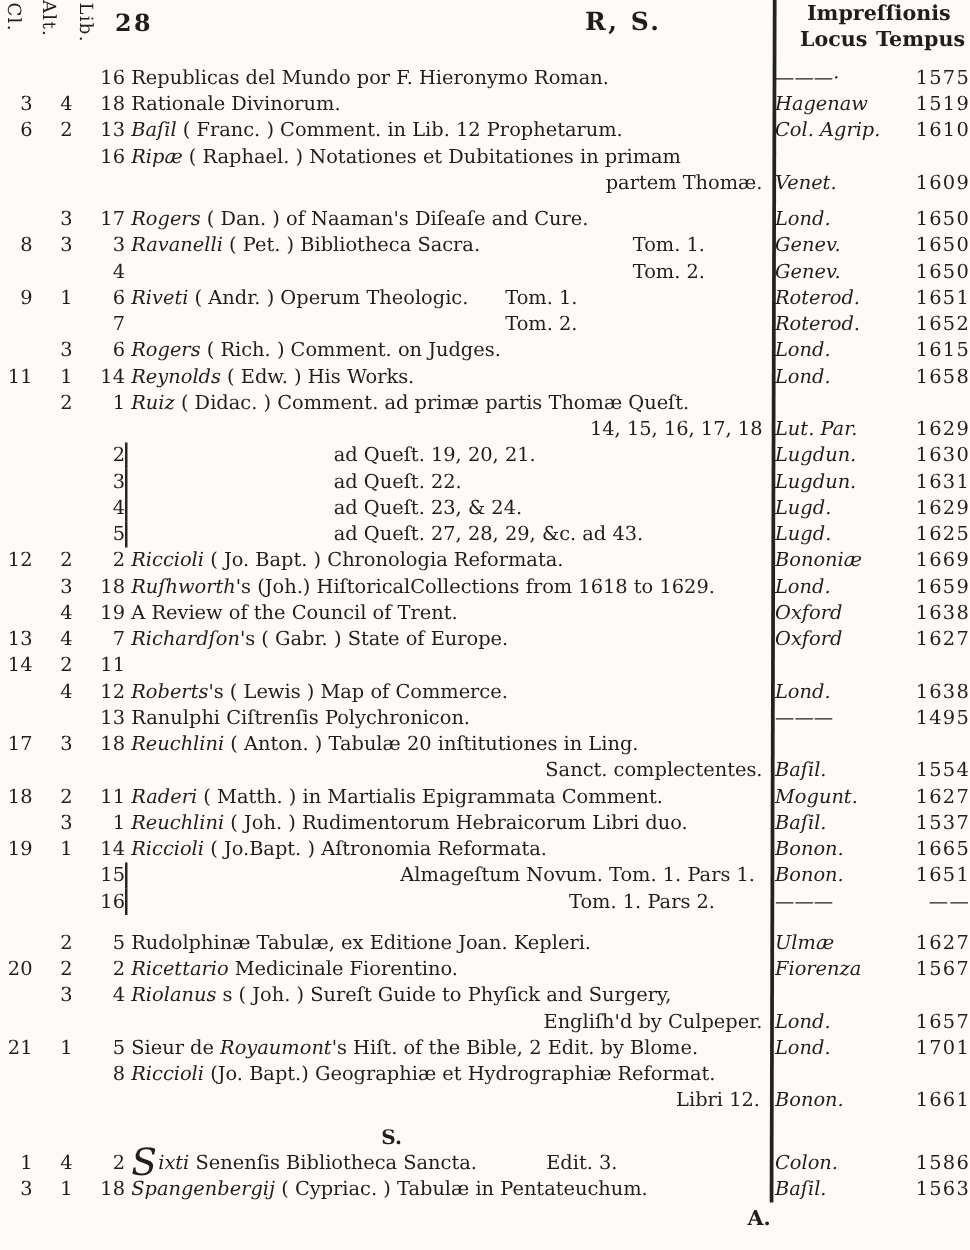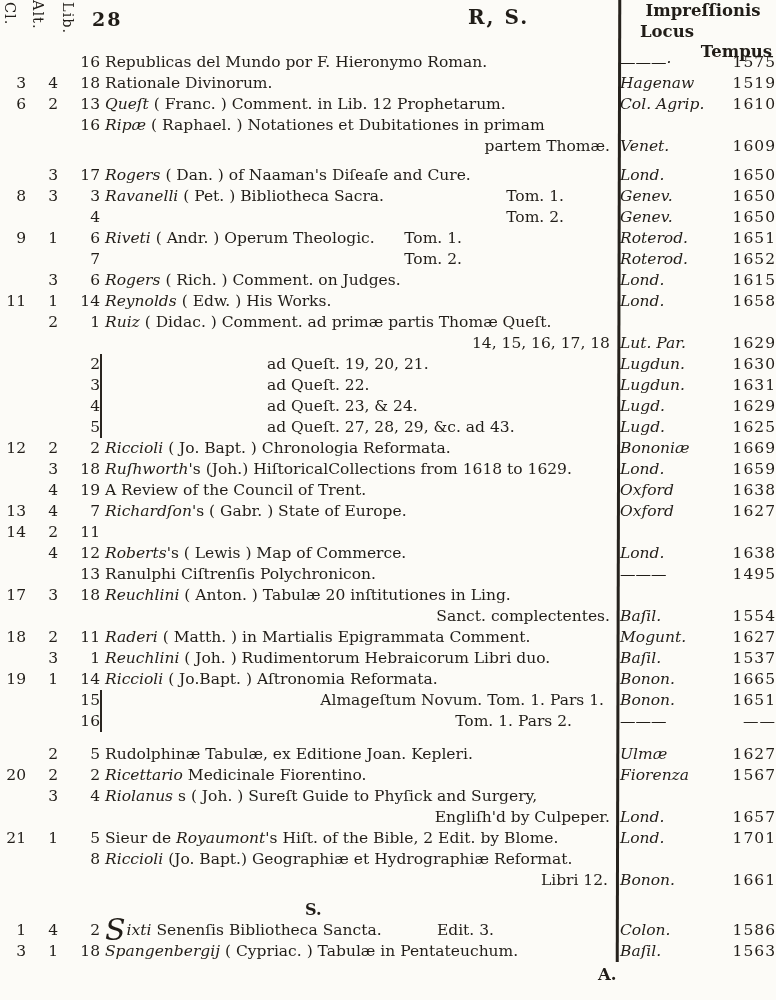--- a/index.html
+++ b/index.html
@@ -19,21 +19,21 @@
     font-size:14.5px;letter-spacing:1px;
     height:46px;text-align:left;
   }
   #vl-cl{left:2px;}
   #vl-alt{left:30px;top:0px;}
   #vl-lib{left:60px;}
   #pagenum{position:absolute;left:92px;top:8px;font-size:19px;font-weight:bold;letter-spacing:2px;}
   #title{position:absolute;left:168px;top:5px;font-size:21px;font-weight:bold;}
   #letters{position:absolute;left:468px;top:5px;font-size:20px;font-weight:bold;letter-spacing:2px;}
   #impress{position:absolute;left:630px;top:2px;width:146px;text-align:center;font-size:16.5px;font-weight:bold;line-height:18px;}
-  #loctem{position:absolute;left:628px;top:22px;width:148px;display:flex;font-size:16.5px;font-weight:bold;line-height:20px;flex-direction:column;}
+  #loctem{position:absolute;left:628px;top:22px;width:148px;display:flex;font-size:16.5px;font-weight:bold;line-height:20px;}
   #loc-h{padding-left:12px;}
   #tem-h{margin-left:auto;padding-right:4px;}
   
   #rule{
     position:absolute;left:617px;top:0px;width:3px;height:962px;
     background:#26221d;transform:rotate(0.15deg);
   }
   
   #rows{position:relative;}
   .row{display:flex;height:21px;line-height:21px;font-size:15.5px;white-space:nowrap;}
@@ -91,21 +91,21 @@
           <span class="main"><span>Rationale Divinorum.</span></span>
         </div>
         <span class="c locus">Hagenaw</span>
         <span class="c tempus">1519</span>
       </div>
       <div class="row">
         <span class="c cl">6</span>
         <span class="c alt">2</span>
         <span class="c lib">13</span>
         <div class="txt">
-          <span class="main"><i>Queſt</i><span> ( Franc. ) Comment. in Lib. 12 Prophetarum.</span></span>
+          <span class="main"><i>Baſil</i><span> ( Franc. ) Comment. in Lib. 12 Prophetarum.</span></span>
         </div>
         <span class="c locus">Col. Agrip.</span>
         <span class="c tempus">1610</span>
       </div>
       <div class="row">
         <span class="c cl"></span>
         <span class="c alt"></span>
         <span class="c lib">16</span>
         <div class="txt">
           <span class="main"><i>Ripæ</i><span> ( Raphael. ) Notationes et Dubitationes in primam</span></span>

